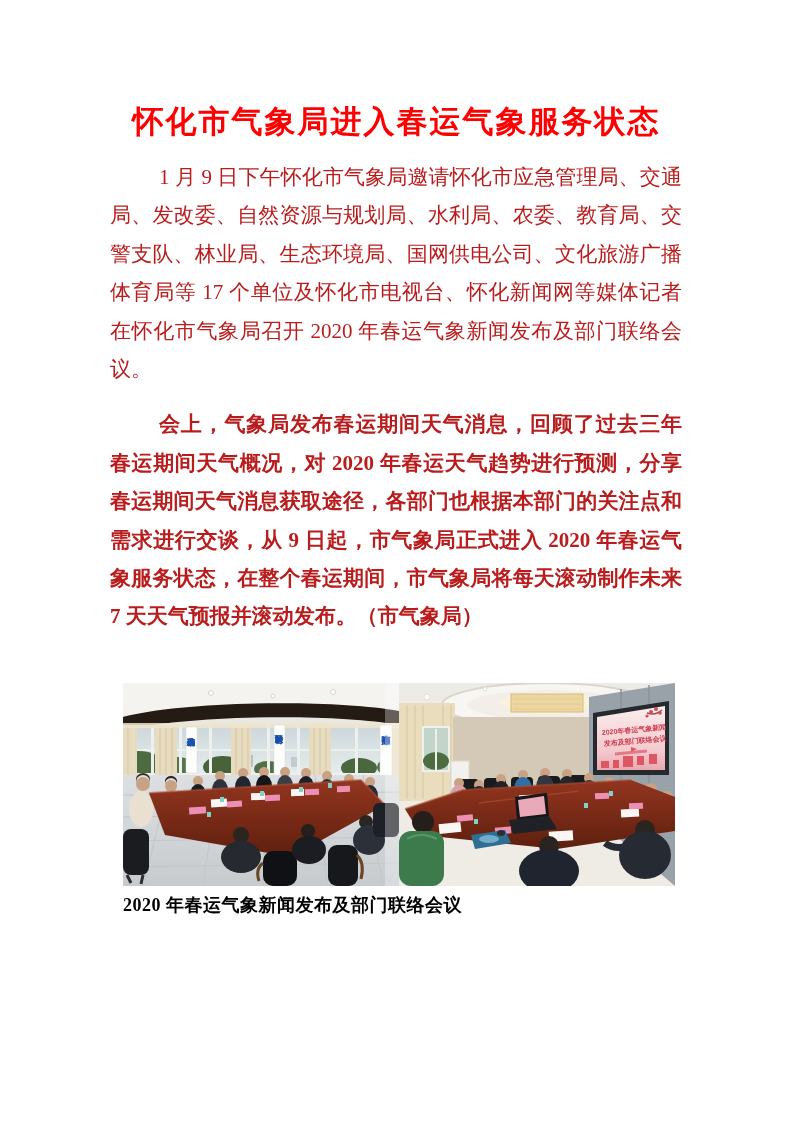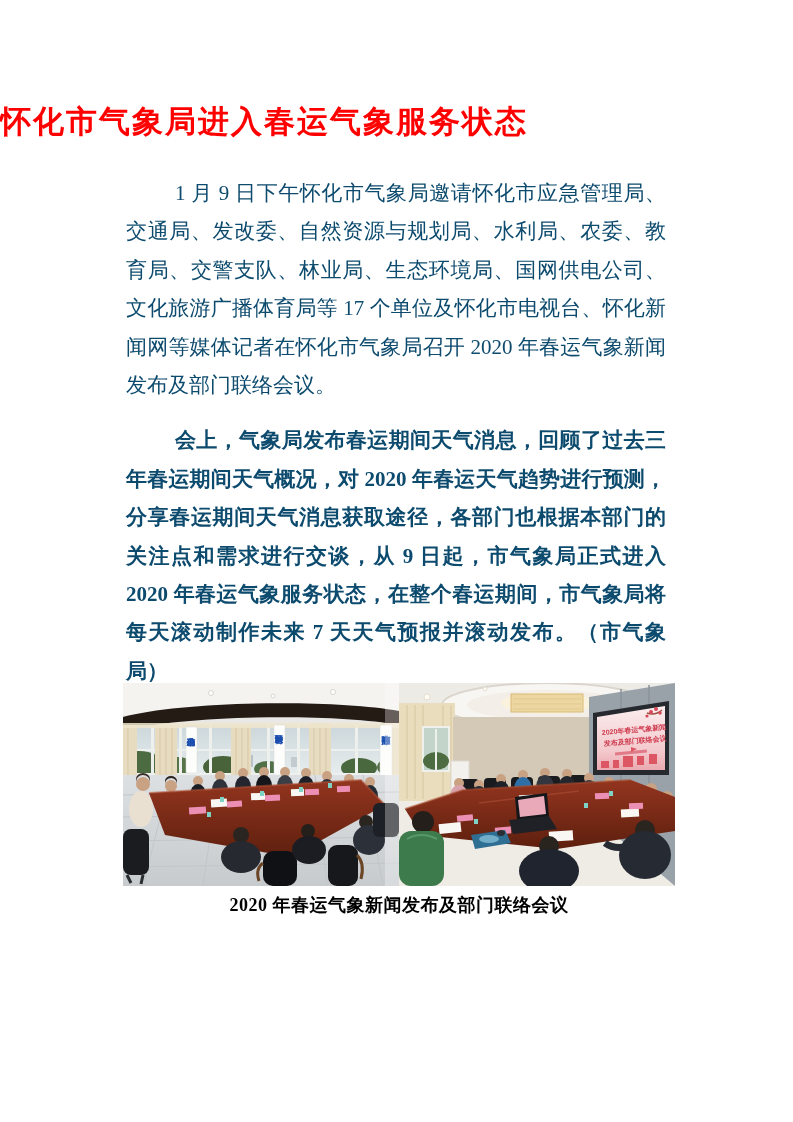--- a/index.html
+++ b/index.html
@@ -2,34 +2,34 @@
 <html><head>
 <meta charset="utf-8">
 <style>
   html,body{margin:0;padding:0;background:#ffffff;}
   .page{
     position:relative;width:793px;height:1122px;background:#ffffff;
     font-family:"Liberation Serif",serif;color:#000;overflow:hidden;
   }
   .doc-title{
     position:absolute;left:0;top:102px;width:100%;margin:0;
-    text-align:left;font-family:"Liberation Sans",sans-serif;
+    text-align:center;font-family:"Liberation Sans",sans-serif;
     font-weight:bold;font-size:31px;line-height:40px;letter-spacing:2px;
     color:#ff0000;
   }
   .doc-body{position:absolute;left:110px;top:158px;width:572px;}
   .doc-body p{
-    margin:16px;font-size:21px;line-height:38.4px;text-align:justify;
-    text-justify:inter-ideograph;text-indent:49px;color:#0c4a6e;
+    margin:0;font-size:21px;line-height:38.4px;text-align:justify;
+    text-justify:inter-ideograph;text-indent:49px;color:#b91c1c;
   }
   .doc-body p + p{margin-top:17px;font-weight:bold;}
   .doc-figure{position:absolute;left:123px;top:683px;width:552px;margin:0;}
   .doc-figure svg{display:block;}
   .doc-caption{
-    margin-top:7px;text-align:center;font-weight:bold;font-size:18px;
+    margin-top:7px;font-weight:bold;font-size:18px;
     letter-spacing:0.5px;color:#000;font-family:"Liberation Serif",serif;
   }
   .banner-text{
     writing-mode:vertical-rl;text-orientation:upright;
     font-family:"Liberation Sans",sans-serif;font-weight:bold;
   }
   .screen-text{font-family:"Liberation Sans",sans-serif;font-weight:bold;}
 </style>
 </head>
 <body>

